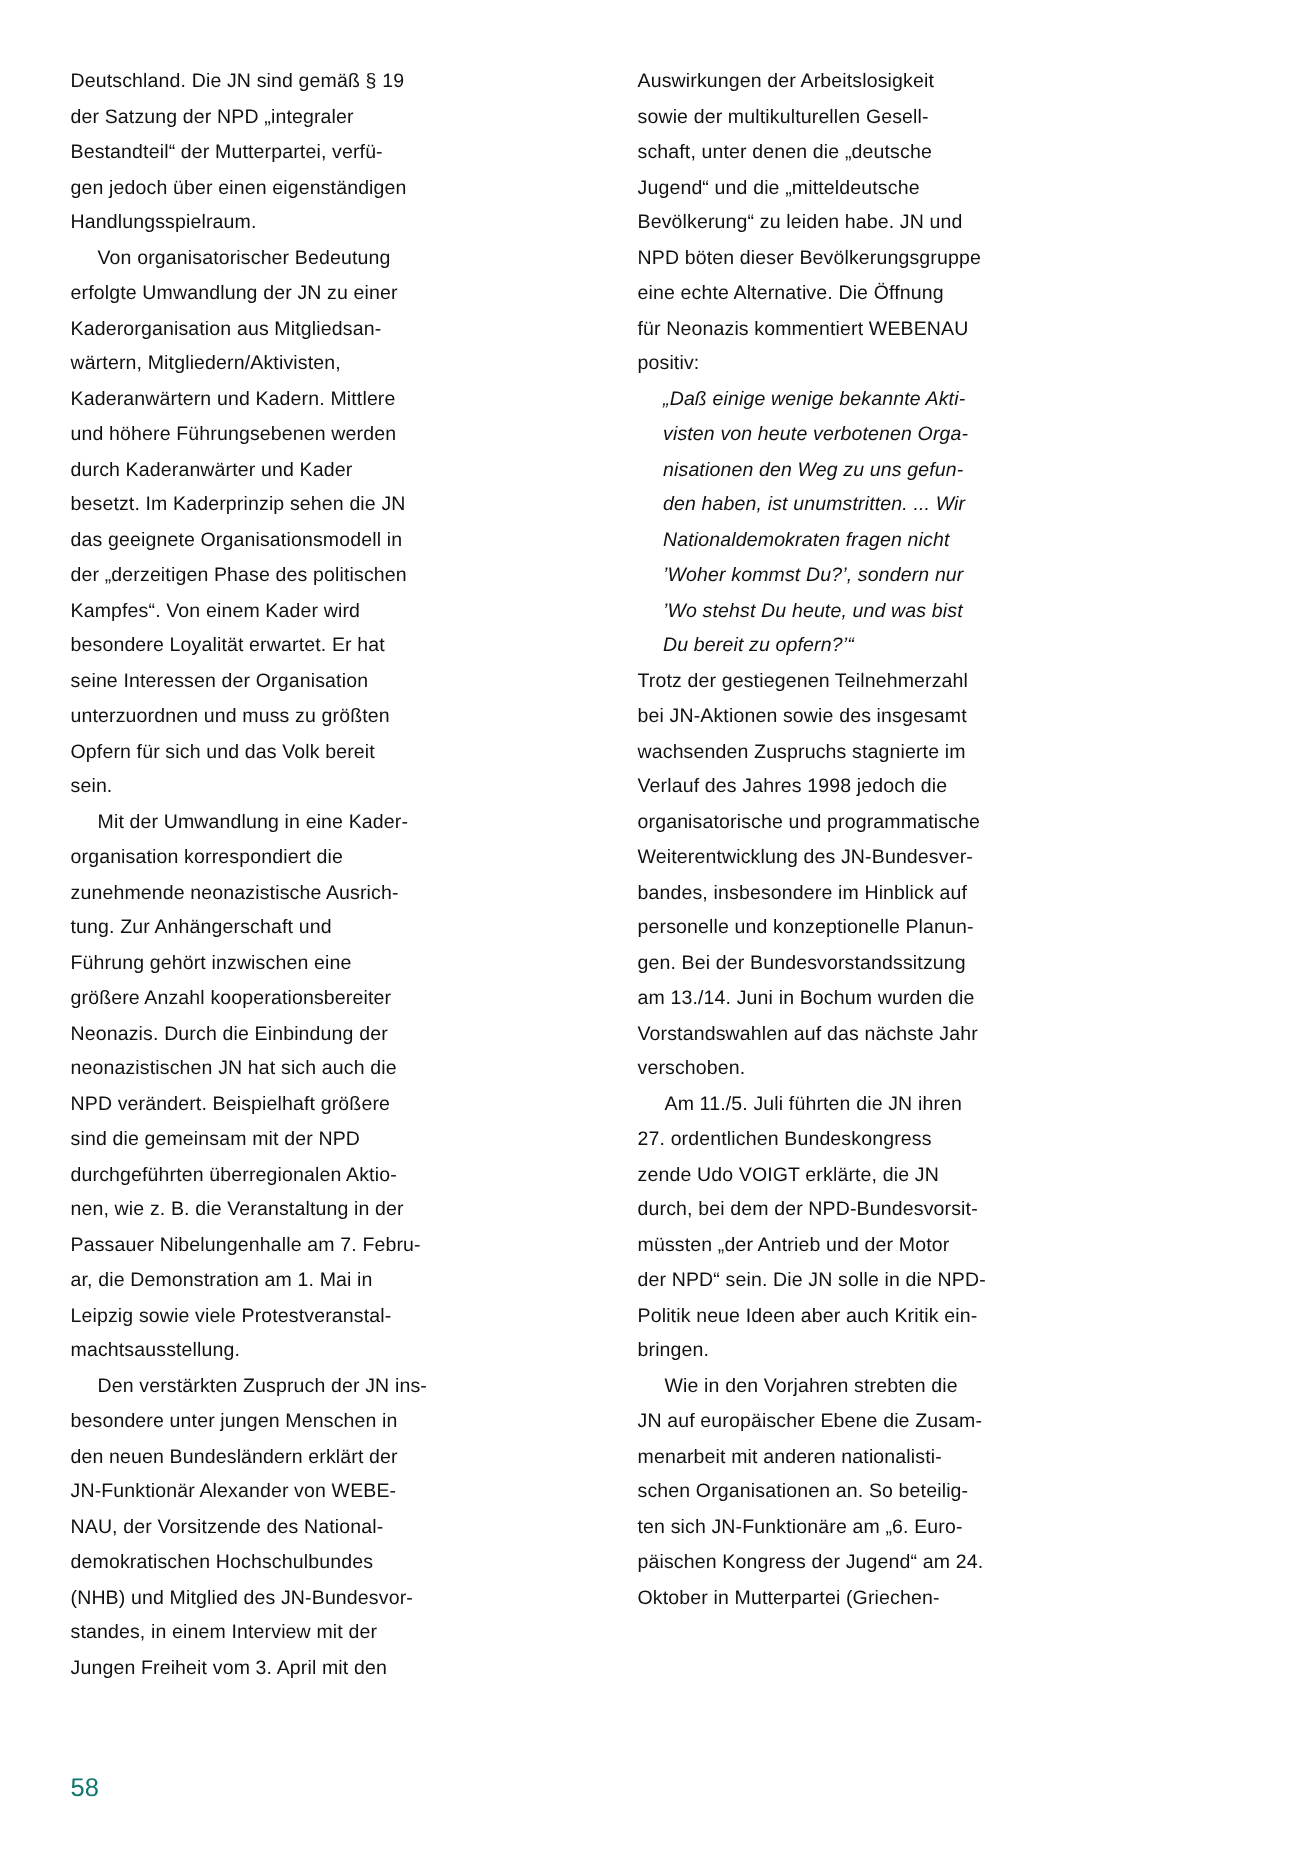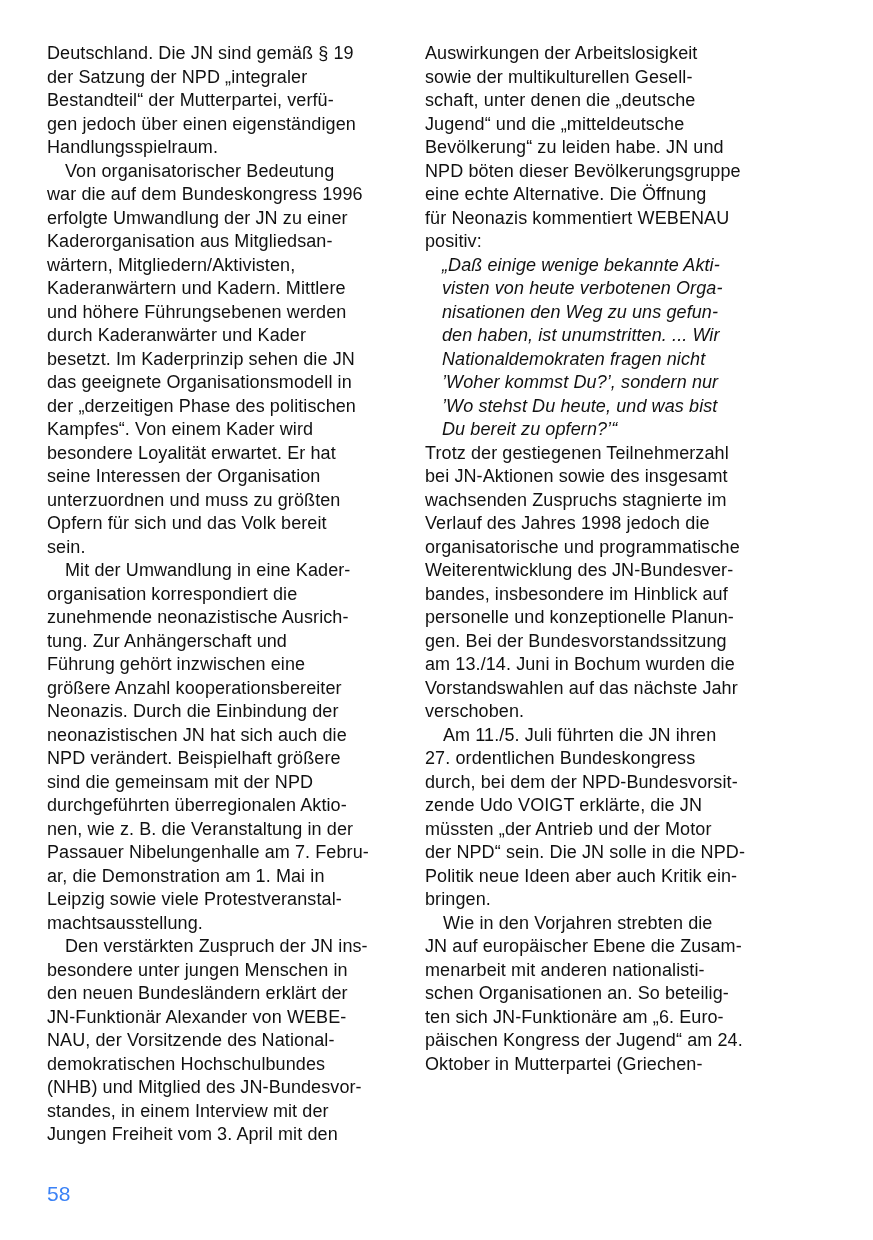--- a/index.html
+++ b/index.html
@@ -13,52 +13,51 @@
     height: 1240px;
     background: #ffffff;
     font-family: "Liberation Sans", sans-serif;
     color: #111111;
     overflow: hidden;
   }
   .column {
     position: absolute;
     top: 42px;
     width: 352px;
-    font-size: 18px;
+    font-size: 13px;
     line-height: 23.5px;
     letter-spacing: 0.1px;
   }
   .column.left  { left: 47px; }
   .column.right { left: 425px; }
   .line {
     white-space: nowrap;
     height: 23.5px;
   }
   .line.ind1 { padding-left: 18px; }  
   .line.ind2 { padding-left: 17px; font-style: italic; }  
   .page-number {
     position: absolute;
     left: 47px;
     top: 1182px;
-    font-size: 21px;
-    color: #3b82f6;
+    font-size: 17px;
+    color: #0f766e;
   }
 </style>
 </head>
 <body>
 
 <div class="page">
   <div class="column left" id="left-col">
       <div class="line">Deutschland. Die JN sind gemäß § 19</div>
       <div class="line">der Satzung der NPD „integraler</div>
       <div class="line">Bestandteil“ der Mutterpartei, verfü-</div>
       <div class="line">gen jedoch über einen eigenständigen</div>
       <div class="line">Handlungsspielraum.</div>
       <div class="line ind1">Von organisatorischer Bedeutung</div>
-      <div class="line">war die auf dem Bundeskongress 1996</div>
       <div class="line">erfolgte Umwandlung der JN zu einer</div>
       <div class="line">Kaderorganisation aus Mitgliedsan-</div>
       <div class="line">wärtern, Mitgliedern/Aktivisten,</div>
       <div class="line">Kaderanwärtern und Kadern. Mittlere</div>
       <div class="line">und höhere Führungsebenen werden</div>
       <div class="line">durch Kaderanwärter und Kader</div>
       <div class="line">besetzt. Im Kaderprinzip sehen die JN</div>
       <div class="line">das geeignete Organisationsmodell in</div>
       <div class="line">der „derzeitigen Phase des politischen</div>
       <div class="line">Kampfes“. Von einem Kader wird</div>
@@ -118,22 +117,22 @@
       <div class="line">organisatorische und programmatische</div>
       <div class="line">Weiterentwicklung des JN-Bundesver-</div>
       <div class="line">bandes, insbesondere im Hinblick auf</div>
       <div class="line">personelle und konzeptionelle Planun-</div>
       <div class="line">gen. Bei der Bundesvorstandssitzung</div>
       <div class="line">am 13./14. Juni in Bochum wurden die</div>
       <div class="line">Vorstandswahlen auf das nächste Jahr</div>
       <div class="line">verschoben.</div>
       <div class="line ind1">Am 11./5. Juli führten die JN ihren</div>
       <div class="line">27. ordentlichen Bundeskongress</div>
+      <div class="line">zende Udo VOIGT erklärte, die JN</div>
       <div class="line">durch, bei dem der NPD-Bundesvorsit-</div>
-      <div class="line">zende Udo VOIGT erklärte, die JN</div>
       <div class="line">müssten „der Antrieb und der Motor</div>
       <div class="line">der NPD“ sein. Die JN solle in die NPD-</div>
       <div class="line">Politik neue Ideen aber auch Kritik ein-</div>
       <div class="line">bringen.</div>
       <div class="line ind1">Wie in den Vorjahren strebten die</div>
       <div class="line">JN auf europäischer Ebene die Zusam-</div>
       <div class="line">menarbeit mit anderen nationalisti-</div>
       <div class="line">schen Organisationen an. So beteilig-</div>
       <div class="line">ten sich JN-Funktionäre am „6. Euro-</div>
       <div class="line">päischen Kongress der Jugend“ am 24.</div>

